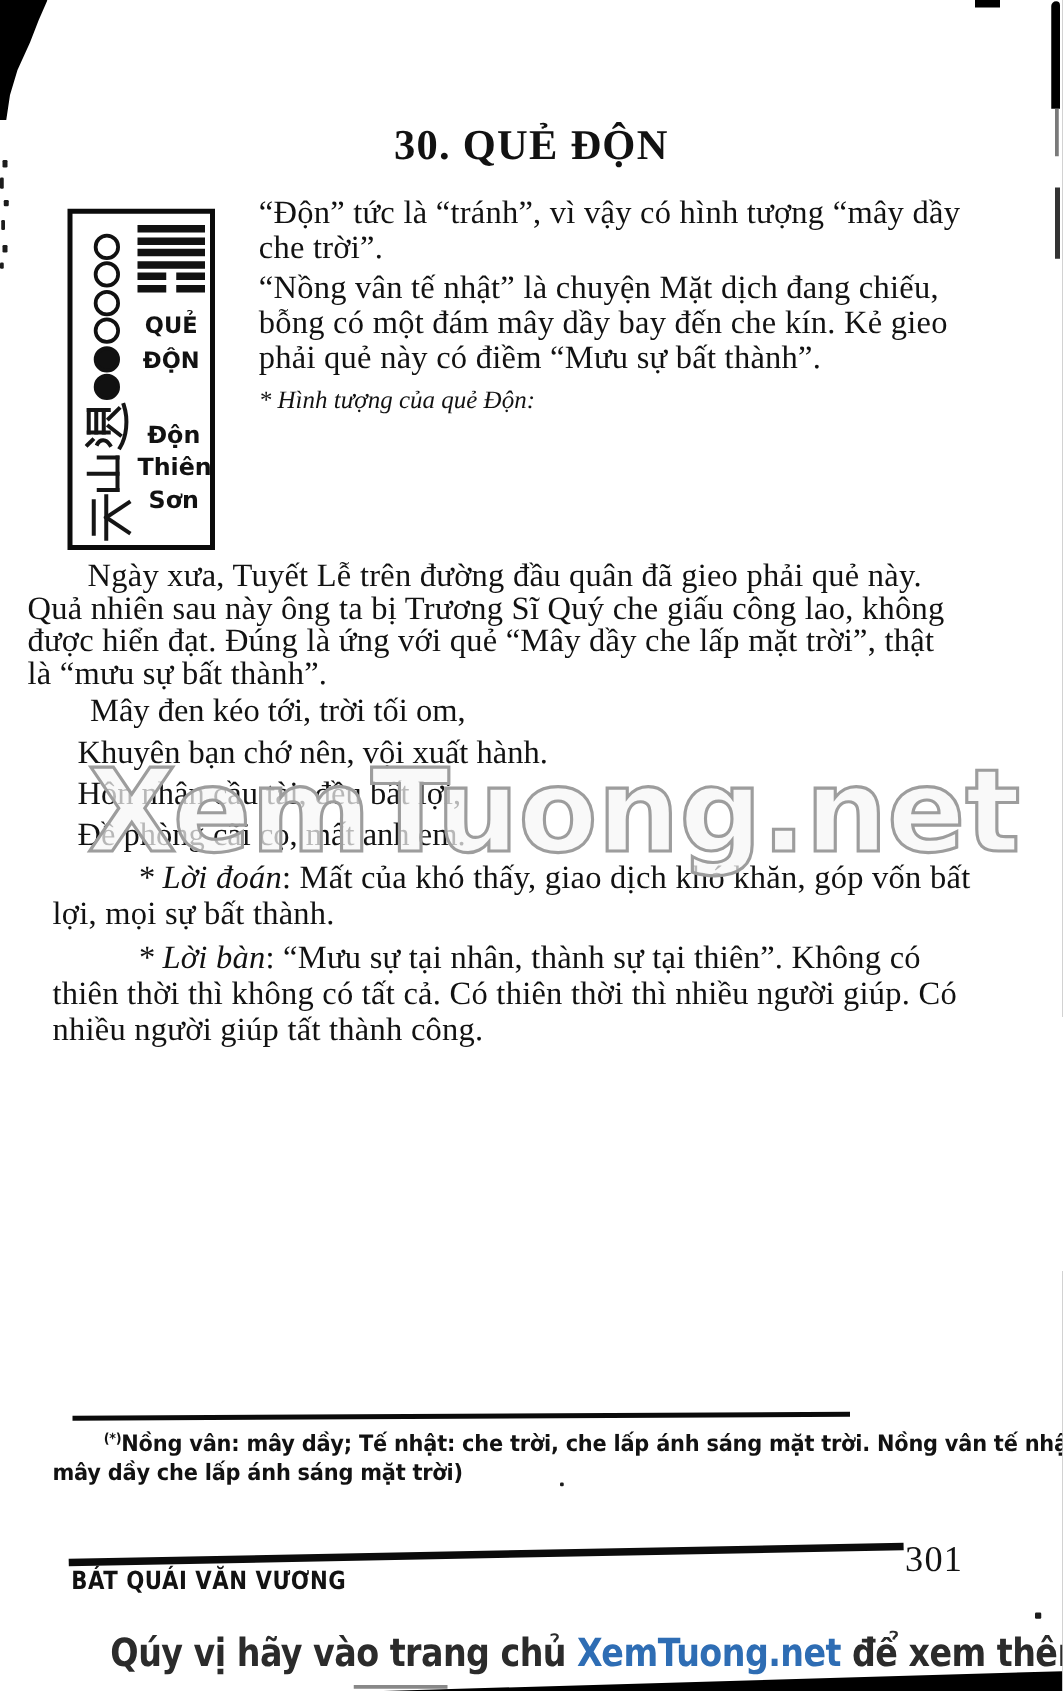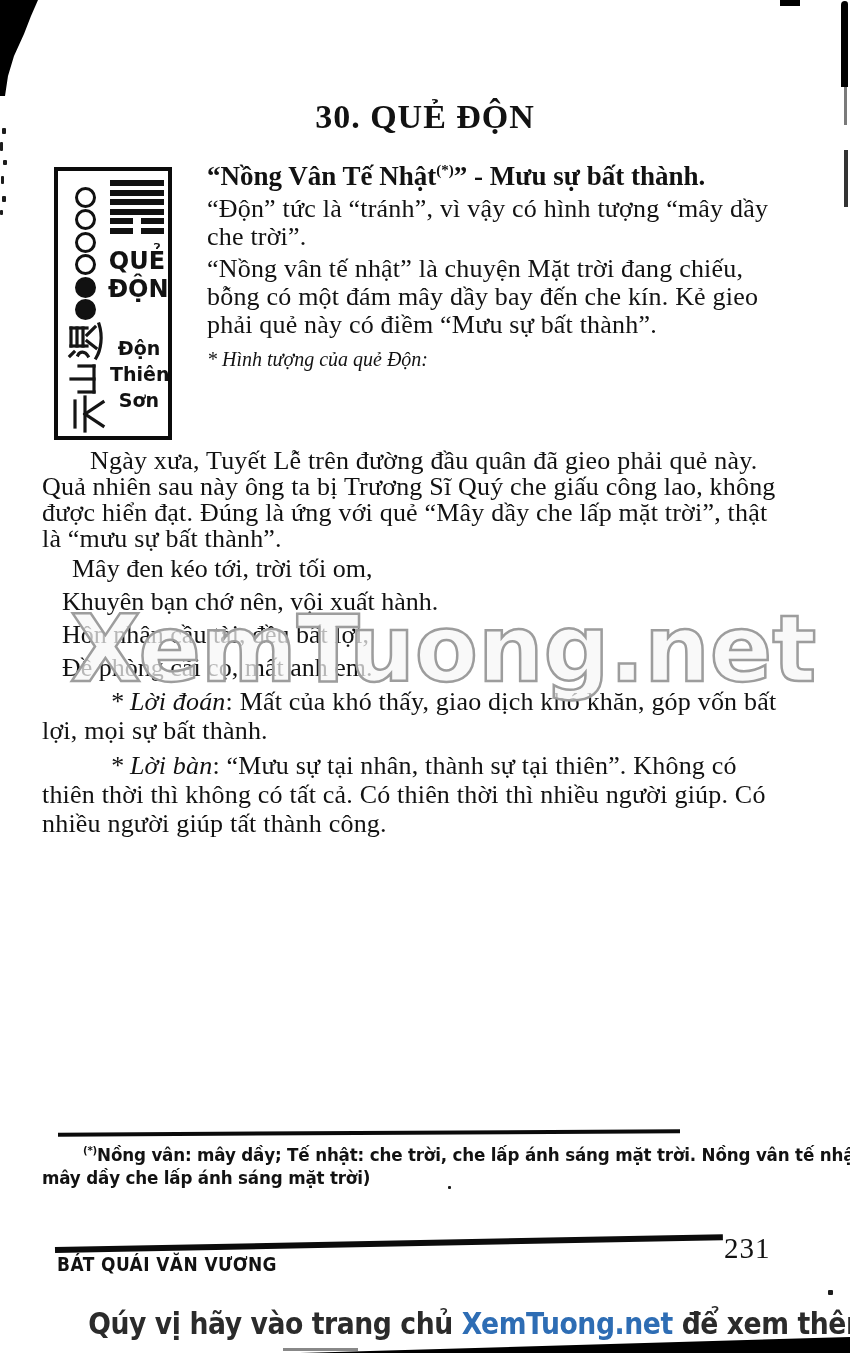--- a/index.html
+++ b/index.html
@@ -24,21 +24,21 @@
   .coin{ width:15px; height:15px; border:3.5px solid #111; border-radius:50%; margin:1.5px auto; }
   .coin.filled{ background:#111; }
   .hexagram{ position:absolute; left:52px; top:9px; width:54px; }
   .hrow{ height:6px; margin-bottom:3.5px; }
   .hrow.solid{ background:#111; }
   .hrow.broken{ display:flex; justify-content:space-between; }
   .hrow.broken span{ width:23px; height:6px; background:#111; display:block; }
   .quename{
     position:absolute; left:50px; top:76px; width:58px; text-align:center;
     font-family:"DejaVu Sans","Liberation Sans",sans-serif; font-weight:bold;
-    font-size:24px; line-height:28px;
+    font-size:18px; line-height:28px;
   }
   .cjk{ position:absolute; left:5px; top:150px; }
   .altname{
     position:absolute; left:52px; top:164px; width:58px; text-align:center;
     font-family:"DejaVu Sans","Liberation Sans",sans-serif; font-weight:bold;
     font-size:19px; line-height:26px;
   }
   .col{ margin-left:35px; flex:1; min-width:0; }
   
   .bt{ font-size:26px; line-height:28px; white-space:pre; letter-spacing:0.2px; }
@@ -164,31 +164,30 @@
           </g>
         </svg>
         <div class="altname">
             <div>Độn</div>
             <div>Thiên</div>
             <div>Sơn</div>
           </div>
       </div>
 
       <div class="col">
-        <div class="bold-head"><span>“Nồng Vân Tế Nhật</span><sup>(*)</sup><span>” - Mưu sự bất thành.</span></div>
         <div class="bt">“Độn” tức là “tránh”, vì vậy có hình tượng “mây dầy
 che trời”.</div>
-        <div class="bt p2">“Nồng vân tế nhật” là chuyện Mặt trời đang chiếu,
+        <div class="bt p2">“Nồng vân tế nhật” là chuyện Mặt dịch đang chiếu,
 bỗng có một đám mây dầy bay đến che kín. Kẻ gieo
 phải quẻ này có điềm “Mưu sự bất thành”.</div>
         <div class="it-head" style="margin-left:0;">* Hình tượng của quẻ Độn:</div>
       </div>
     </div>
 
-    <div class="bt p4" style="margin-left:42px; margin-right:20px;">Ngày xưa, Tuyết Lễ trên đường đầu quân đã gieo phải quẻ này.
+    <div class="bt p4" style="margin-left:22px; margin-right:20px;">Ngày xưa, Tuyết Lễ trên đường đầu quân đã gieo phải quẻ này.
 Quả nhiên sau này ông ta bị Trương Sĩ Quý che giấu công lao, không
 được hiển đạt. Đúng là ứng với quẻ “Mây dầy che lấp mặt trời”, thật
 là “mưu sự bất thành”.</div>
 
 
     <div>
       <div class="poem-line" style="margin-left:72px;">Mây đen kéo tới, trời tối om,</div>
       <div class="poem-line">Khuyên bạn chớ nên, vội xuất hành.</div>
       <div class="poem-line">Hôn nhân cầu tài, đều bất lợi,</div>
       <div class="poem-line">Đề phòng cãi cọ, mất anh em.</div>
@@ -201,21 +200,21 @@
 thiên thời thì không có tất cả. Có thiên thời thì nhiều người giúp. Có
 nhiều người giúp tất thành công.</span></div>
   </div>
 
   <div class="footnote-rule"></div>
   <div class="footnote"><sup>(*)</sup><span>Nồng vân: mây dầy; Tế nhật: che trời, che lấp ánh sáng mặt trời. Nồng vân tế nhật:
 mây dầy che lấp ánh sáng mặt trời)</span></div>
 
   <div class="footer-rule"></div>
   <div class="running-title">BÁT QUÁI VĂN VƯƠNG</div>
-  <div class="page-number">231</div>
+  <div class="page-number">301</div>
 
   <div class="banner">
     <span class="banner-inner"><span>Qúy vị hãy vào trang chủ </span><a href="#" class="banner-link" id="banner-link" style="color: rgb(46, 109, 180);">XemTuong.net</a><span> để xem thêm nhiều mục hay khác</span></span>
   </div>
 
   <div class="art blob-tl"></div>
   <div class="art corner-tr-top"></div>
   <div class="art corner-tr"></div>
   <div class="corner-tr-fade art" style="background:#7a7a7a;"></div>
   <div class="edge-r art" style="background:#333;"></div>

